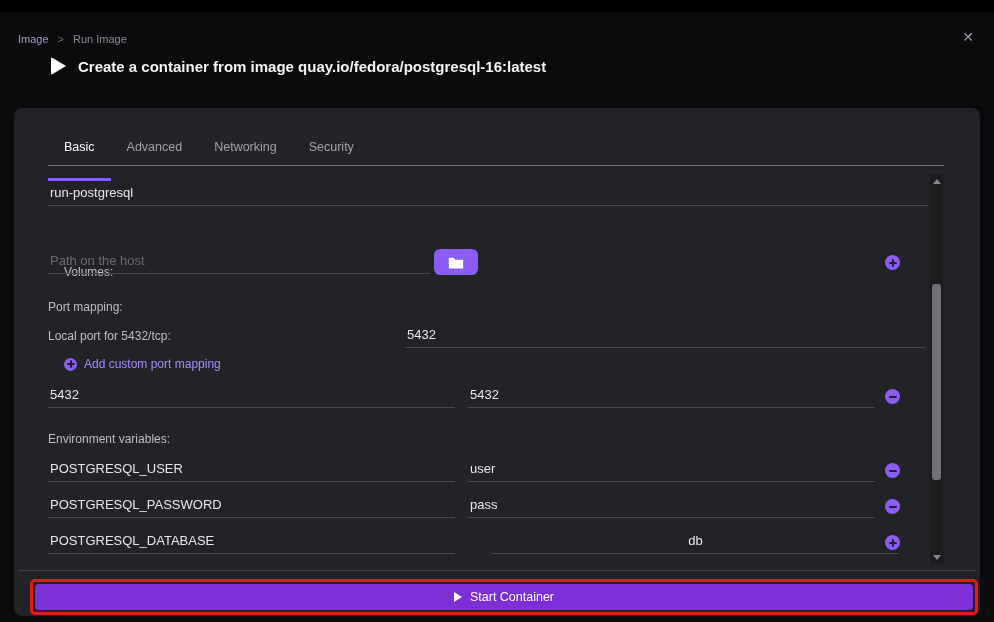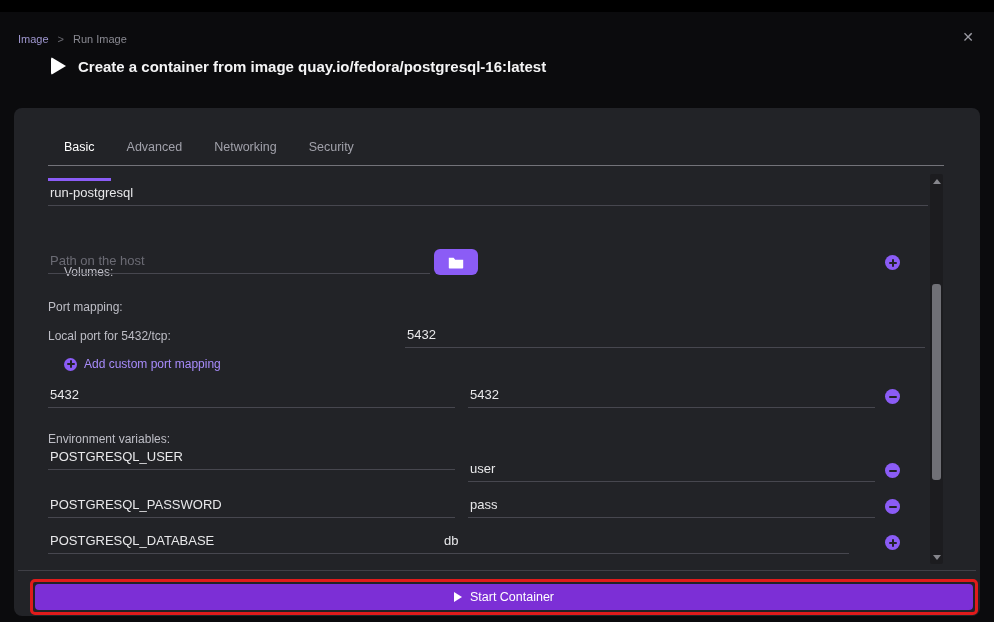--- a/index.html
+++ b/index.html
@@ -112,30 +112,30 @@
     <span class="circle-btn plus"></span>
     <span class="add-custom-label">Add custom port mapping</span>
   </div>
 
   <input class="txt" style="left: 34px; top: 274px; width: 407px;" value="5432">
   <input class="txt" style="left: 454px; top: 274px; width: 407px;" value="5432">
   <span class="circle-btn" style="left:871px;top:281px;"></span>
 
   <span class="lbl" style="left:34px;top:324px;">Environment variables:</span>
 
-  <input class="txt" style="left: 34px; top: 336px; width: 407px;" value="POSTGRESQL_USER">
+  <input class="txt" style="left: 34px; top: 348px; width: 407px;" value="POSTGRESQL_USER">
   <input class="txt" style="left: 454px; top: 348px; width: 407px;" value="user">
   <span class="circle-btn" style="left:871px;top:355px;"></span>
 
   <input class="txt" style="left: 34px; top: 384px; width: 407px;" value="POSTGRESQL_PASSWORD">
   <input class="txt" style="left: 454px; top: 384px; width: 407px;" value="pass">
   <span class="circle-btn" style="left:871px;top:391px;"></span>
 
   <input class="txt" style="left: 34px; top: 420px; width: 407px;" value="POSTGRESQL_DATABASE">
-  <input class="txt" style="left: 428px; top: 420px; width: 407px;" value="db">
+  <input class="txt" style="left: 478px; top: 420px; width: 407px; text-align: center;" value="db">
   <span class="circle-btn plus" style="left:871px;top:427px;"></span>
 
   <div class="scrollbar">
     <span class="scroll-arrow up">
         <span class="tri-up"></span>
       </span>
     <span class="scroll-thumb"></span>
     <span class="scroll-arrow down">
         <span class="tri-down"></span>
       </span>

